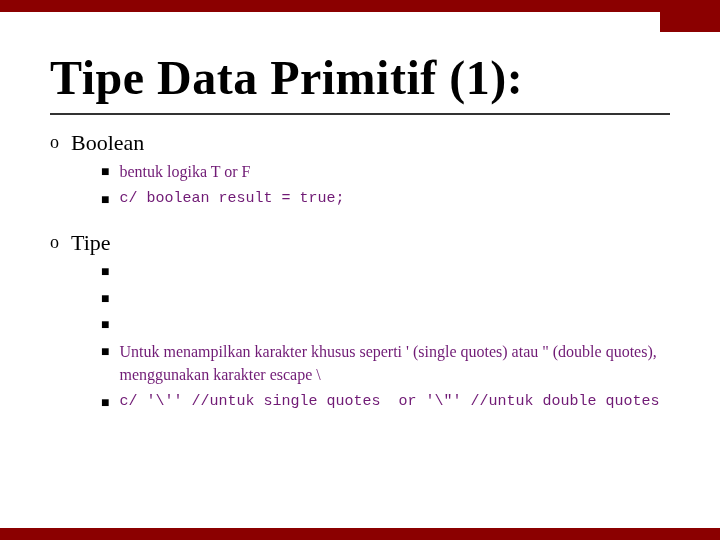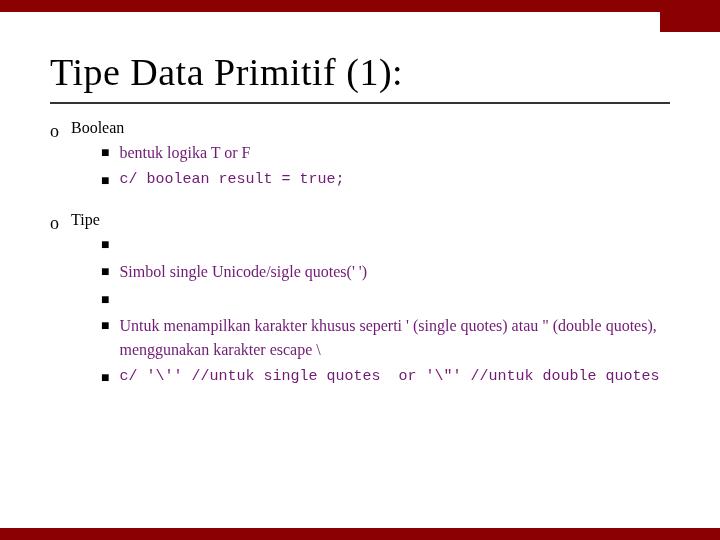--- a/index.html
+++ b/index.html
@@ -43,22 +43,22 @@
     }
 
     .title-area {
       margin-top: 20px;
       margin-bottom: 10px;
       border-bottom: 2px solid #333;
       padding-bottom: 8px;
     }
 
     .title {
-      font-size: 38px;
-      font-weight: normal;
+      font-size: 48px;
+      font-weight: bold;
       color: #000;
       letter-spacing: 0.5px;
     }
 
     .content {
       margin-top: 15px;
     }
 
     .main-item {
       display: flex;
@@ -67,21 +67,21 @@
     }
 
     .bullet-main {
       font-size: 18px;
       margin-right: 12px;
       margin-top: 2px;
       flex-shrink: 0;
     }
 
     .main-label {
-      font-size: 16px;
+      font-size: 22px;
       font-weight: normal;
       color: #000;
     }
 
     .sub-list {
       margin-left: 30px;
       margin-top: 4px;
       margin-bottom: 8px;
     }
 
@@ -157,21 +157,20 @@
     <div class="main-item">
       <span class="bullet-main">o</span>
       <div>
         <span class="main-label">Tipe</span>
         <div class="sub-list">
           <div class="sub-item">
             <span class="bullet-sub">■</span>
           </div>
           <div class="sub-item">
             <span class="bullet-sub">■</span>
-            <span class="sub-text">Simbol single Unicode/sigle quotes(' ')</span>
           </div>
           <div class="sub-item">
             <span class="bullet-sub">■</span>
           </div>
           <div class="sub-item">
             <span class="bullet-sub">■</span>
             <span class="sub-text">Untuk menampilkan karakter khusus seperti ' (single quotes) atau " (double quotes), menggunakan karakter escape \</span>
           </div>
           <div class="sub-item">
             <span class="bullet-sub">■</span>

